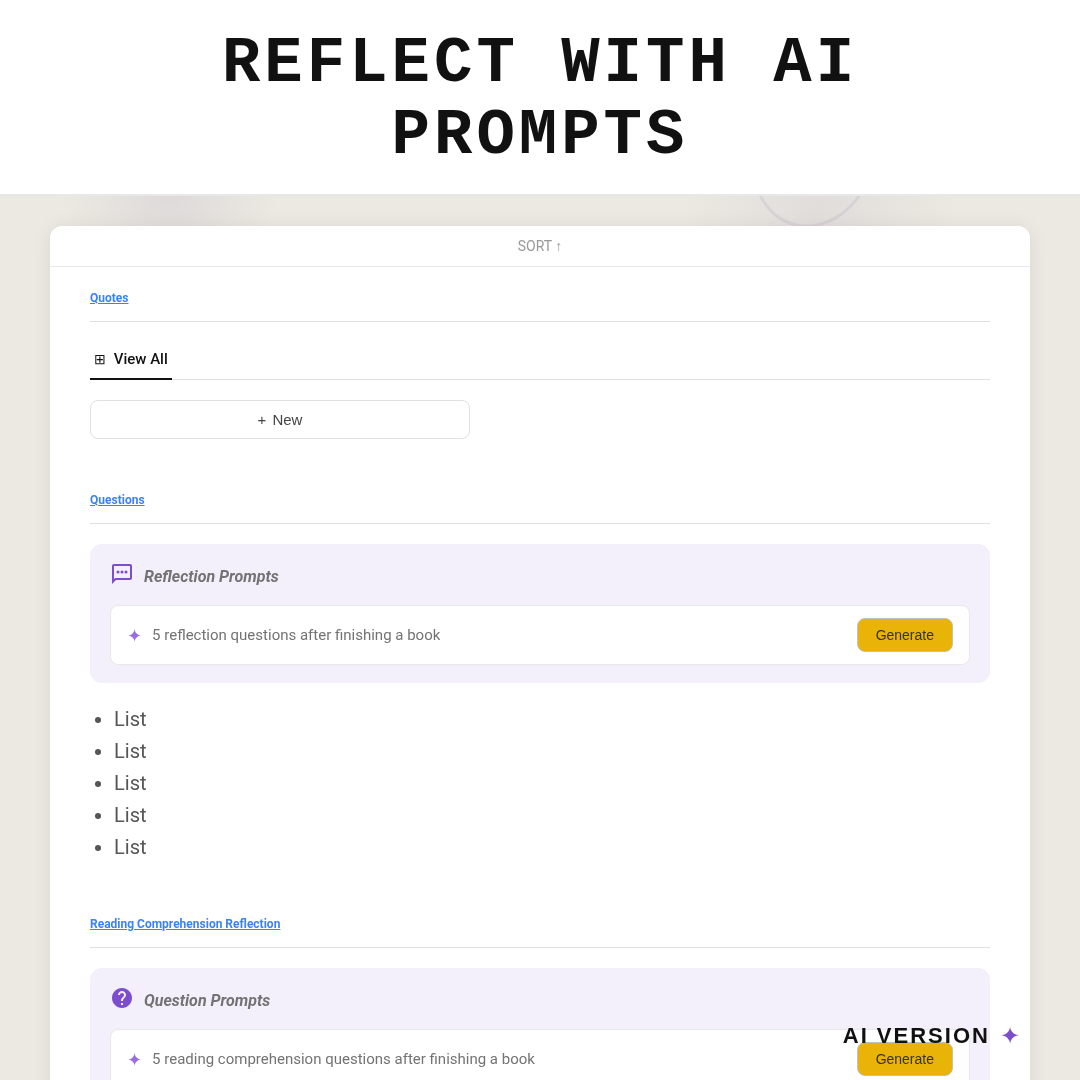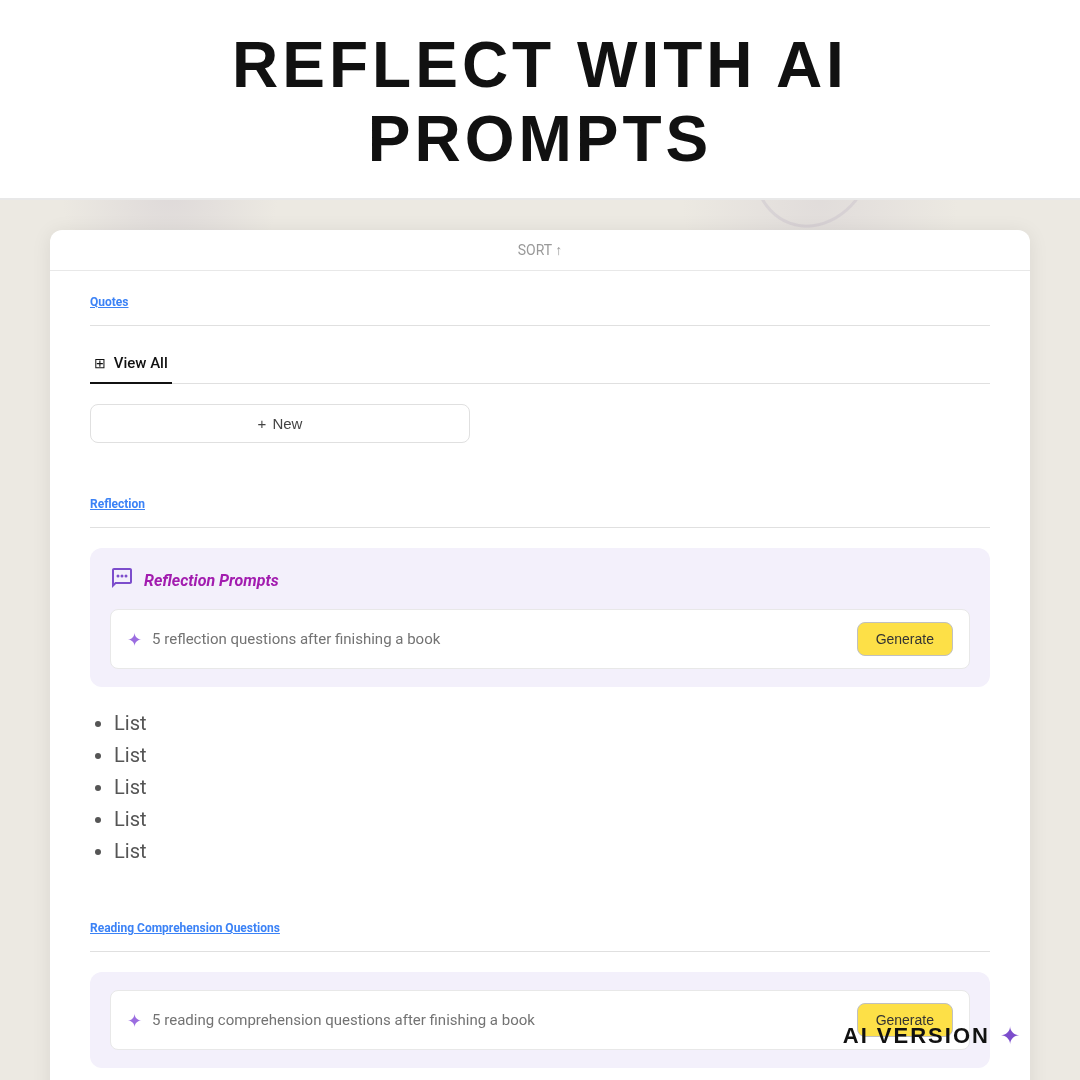--- a/index.html
+++ b/index.html
@@ -32,21 +32,21 @@
       border-bottom: 2px solid #e8e8e8;
     }
 
     .header-title {
       font-size: 64px;
       font-weight: 900;
       letter-spacing: 4px;
       text-transform: uppercase;
       color: #111111;
       text-align: center;
-      font-family: Liberation Sans, sans-serif;
+      font-family: Liberation Mono, monospace;
     }
 
     .main-container {
       position: relative;
       z-index: 2;
       margin: 0 auto;
       padding: 30px 50px;
       display: flex;
       justify-content: center;
     }
@@ -143,21 +143,21 @@
     }
 
     .prompt-card-icon {
       font-size: 22px;
     }
 
     .prompt-card-title {
       font-size: 16px;
       font-weight: 700;
       font-style: italic;
-      color: #a21caf;
+      color: #737373;
     }
 
     .prompt-row {
       display: flex;
       align-items: center;
       background: #ffffff;
       border: 1px solid #e8e8e8;
       border-radius: 8px;
       padding: 12px 16px;
       gap: 10px;
@@ -172,21 +172,21 @@
     .prompt-text {
       flex: 1;
       font-size: 15px;
       color: #737373;
     }
 
     .generate-button {
       padding: 8px 18px;
       border: 1.5px solid #c0c0c0;
       border-radius: 8px;
-      background: #fde047;
+      background: #eab308;
       font-size: 14px;
       font-weight: 500;
       color: #333;
       cursor: pointer;
       white-space: nowrap;
     }
 
     .list-items {
       list-style: disc;
       padding-left: 24px;
@@ -266,21 +266,21 @@
 
       <div class="new-button-row">
         <button class="new-button">
           <span>+</span>
           <span>New</span>
         </button>
       </div>
     </div>
 
     <div class="section section-gap">
-      <h2 class="section-title">Reflection</h2>
+      <h2 class="section-title">Questions</h2>
       <hr class="section-divider">
 
       <div class="prompt-card">
         <div class="prompt-card-header">
           <span class="prompt-card-icon">
             
             <svg width="24" height="24" viewBox="0 0 24 24" fill="#7c4dcc">
               <path d="M20 2H4c-1.1 0-2 .9-2 2v18l4-4h14c1.1 0 2-.9 2-2V4c0-1.1-.9-2-2-2zm0 14H5.17L4 17.17V4h16v12z"></path>
               <circle cx="8" cy="10" r="1.5" fill="#7c4dcc"></circle>
               <circle cx="12" cy="10" r="1.5" fill="#7c4dcc"></circle>
@@ -300,24 +300,33 @@
       <ul class="list-items">
         <li><span>List</span></li>
         <li><span>List</span></li>
         <li><span>List</span></li>
         <li><span>List</span></li>
         <li><span>List</span></li>
       </ul>
     </div>
 
     <div class="section section-gap">
-      <h2 class="section-title">Reading Comprehension Questions</h2>
+      <h2 class="section-title">Reading Comprehension Reflection</h2>
       <hr class="section-divider">
 
       <div class="prompt-card">
+        <div class="prompt-card-header">
+          <span class="prompt-card-icon">
+            
+            <svg width="24" height="24" viewBox="0 0 24 24" fill="#7c4dcc">
+              <path d="M12 2C6.48 2 2 6.48 2 12s4.48 10 10 10 10-4.48 10-10S17.52 2 12 2zm1 17h-2v-2h2v2zm2.07-7.75l-.9.92C13.45 12.9 13 13.5 13 15h-2v-.5c0-1.1.45-2.1 1.17-2.83l1.24-1.26c.37-.36.59-.86.59-1.41 0-1.1-.9-2-2-2s-2 .9-2 2H8c0-2.21 1.79-4 4-4s4 1.79 4 4c0 .88-.36 1.68-.93 2.25z"></path>
+            </svg>
+          </span>
+          <span class="prompt-card-title">Question Prompts</span>
+        </div>
 
         <div class="prompt-row">
           <span class="prompt-star-icon">✦</span>
           <span class="prompt-text">5 reading comprehension questions after finishing a book</span>
           <button class="generate-button">Generate</button>
         </div>
       </div>
     </div>
 
   </div>

